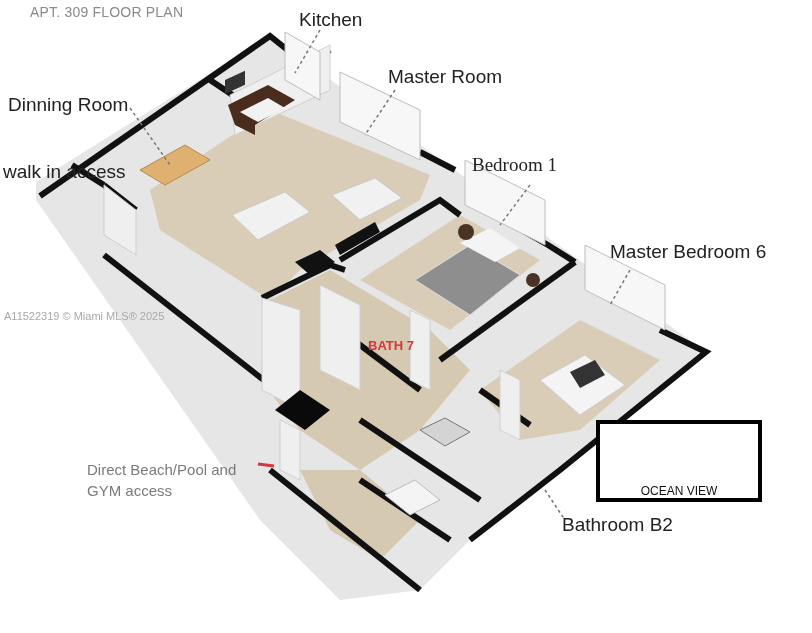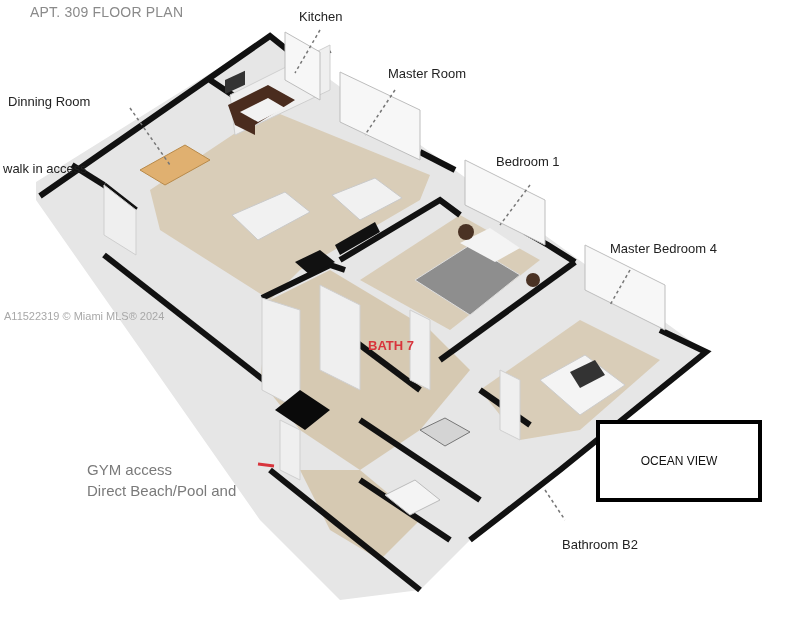--- a/index.html
+++ b/index.html
@@ -1,31 +1,31 @@
 <!DOCTYPE html>
 <html><head>
 <meta charset="utf-8">
 <style>
   html, body { margin:0; padding:0; background:#ffffff; }
   body { width:812px; height:633px; position:relative; overflow:hidden; font-family:"Liberation Sans", "DejaVu Sans", sans-serif; }
   .stage { position:absolute; left:0; top:0; width:812px; height:495px;border-radius:24px; }
   .plan { position:absolute; left:0; top:0; }
-  .lbl { position:absolute; white-space:nowrap; font-size:13px; color:#222222; }
+  .lbl { position:absolute; white-space:nowrap; font-size:19px; color:#222222; }
   .title { left:30px; top:4px; font-size:14px; color:#8a8a8a; letter-spacing:0.2px; }
   .kitchen { left:299px; top:9px; }
   .living { left:388px; top:66px; }
   .dining { left:8px; top:94px; }
   .closet { left:3px; top:161px; }
-  .bed1 { left:496px; top:154px; }
+  .bed1 { left:472px; top:154px;font-family:Liberation Serif, serif; }
   .master { left:610px; top:241px; }
   .bath1 { left:368px; top:338px; font-size:13px; color:#d8343c; font-weight:bold; }
-  .bathb2 { left:562px; top:537px; }
+  .bathb2 { left:562px; top:514px; }
   .access { left:87px; top:459px; font-size:15px; color:#7a7a7a; line-height:21px; }
   .watermark { left:4px; top:310px; font-size:11px; color:#a8a8a8; }
-  .ocean-box { position:absolute; left:596px; top:420px; width:158px; height:74px; border:4px solid #000; background:#fff; display:flex; align-items:center; justify-content:center; box-sizing:content-box; }
+  .ocean-box { position:absolute; left:596px; top:420px; width:158px; height:74px; border:4px solid #000; background:#fff; display:flex; align-items:flex-end; justify-content:center; box-sizing:content-box; }
   .ocean-text { font-size:12px; color:#111; }
 </style>
 </head>
 <body>
 
 <div class="stage">
   <svg class="plan" width="812" height="633" viewBox="0 0 812 633">
 
     <polygon points="36,182 270,36 706,352 600,440 470,540 420,590 340,600 260,520 36,200" fill="#e6e6e6" stroke="none"></polygon>
 
@@ -108,24 +108,24 @@
 
     <line x1="258" y1="464" x2="274" y2="466" stroke="#d8343c" stroke-width="3"></line>
   </svg>
 
   <div class="lbl title">APT. 309 FLOOR PLAN</div>
   <div class="lbl kitchen">Kitchen</div>
   <div class="lbl living">Master Room</div>
   <div class="lbl dining">Dinning Room</div>
   <div class="lbl closet">walk in access</div>
   <div class="lbl bed1">Bedroom 1</div>
-  <div class="lbl master">Master Bedroom 4</div>
+  <div class="lbl master">Master Bedroom 6</div>
   <div class="lbl bath1">BATH 7</div>
   <div class="lbl bathb2">Bathroom B2</div>
   <div class="lbl access">
+    <div>Direct Beach/Pool and</div>
     <div>GYM access</div>
-    <div>Direct Beach/Pool and</div>
   </div>
-  <div class="lbl watermark">A11522319 © Miami MLS® 2024</div>
+  <div class="lbl watermark">A11522319 © Miami MLS® 2025</div>
   <div class="ocean-box">
     <span class="ocean-text">OCEAN VIEW</span>
   </div>
 </div>
 
 </body></html>

